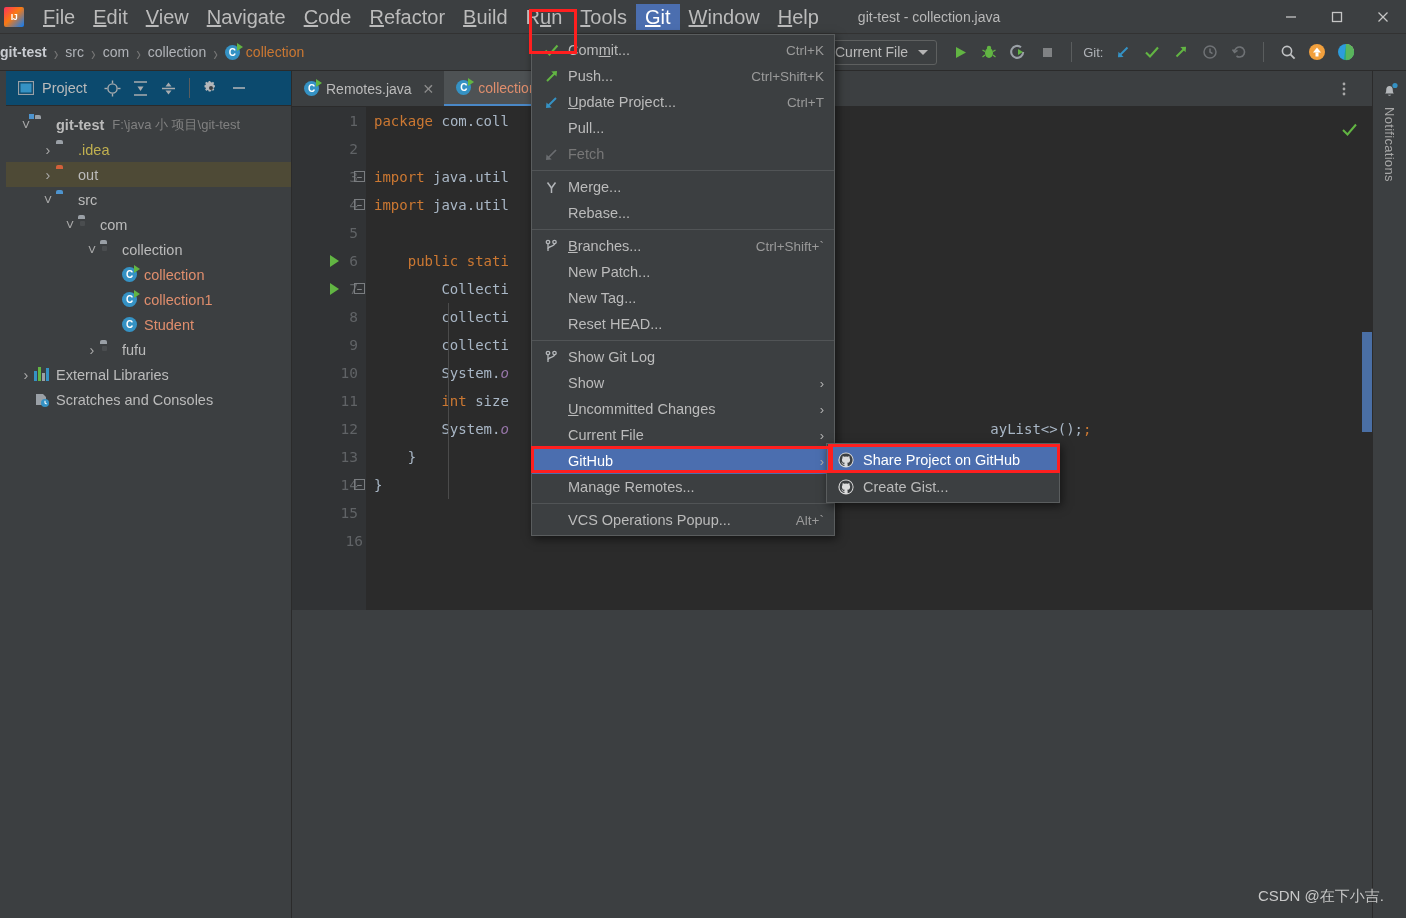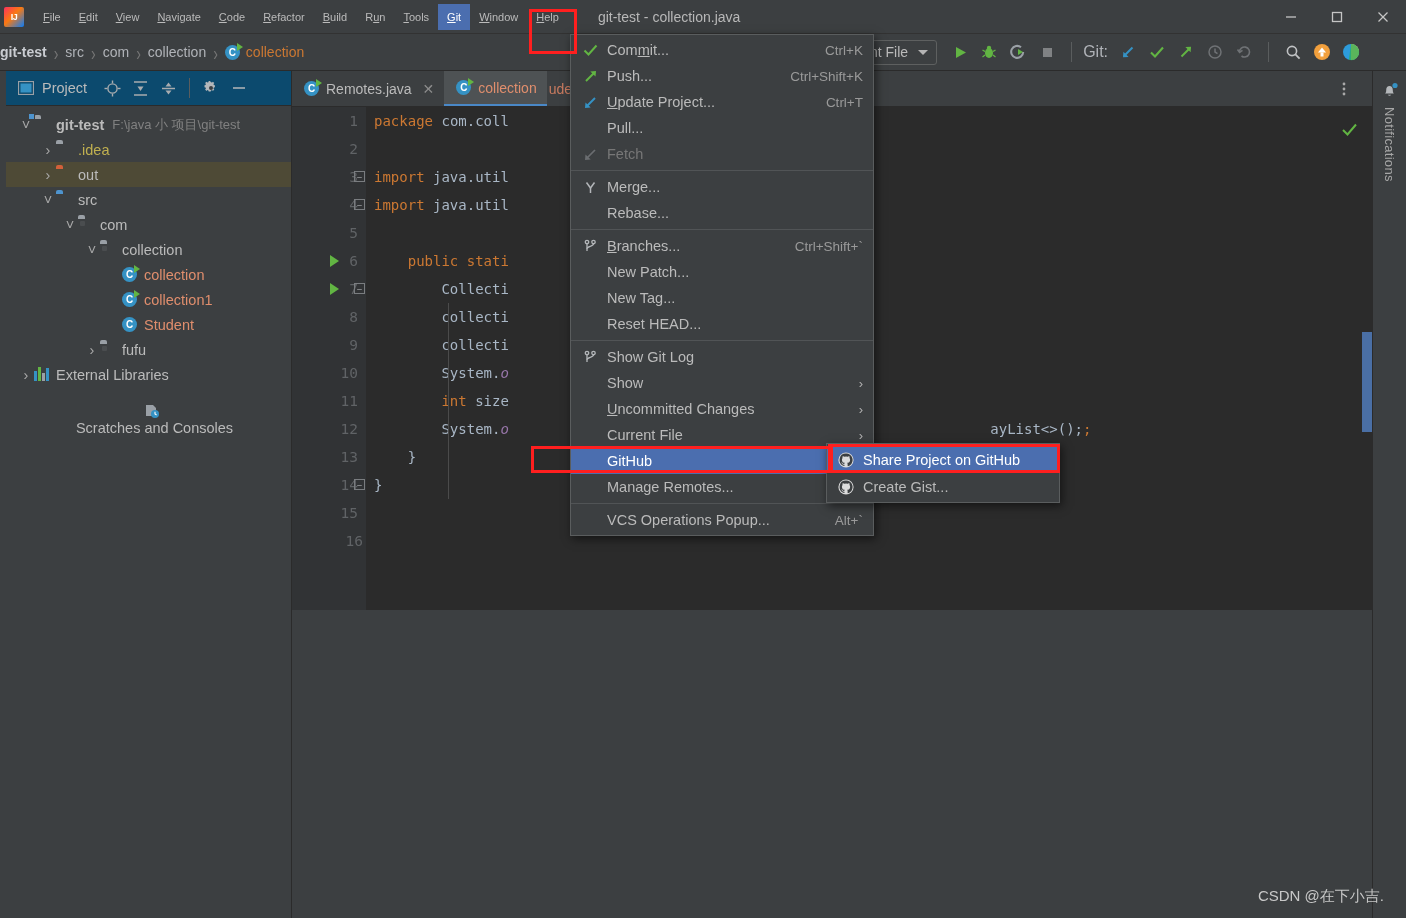--- a/index.html
+++ b/index.html
@@ -23,21 +23,21 @@
     background: linear-gradient(135deg,#fe315d 0%,#f97a12 45%,#087cfa 100%);
     border-radius: 2px; position: relative; flex: 0 0 auto;
   }
   .ij-logo::after {
     content: "IJ"; position: absolute; inset: 0; color: #fff;
     font-size: 9px; font-weight: bold; display: flex;
     align-items: center; justify-content: center; letter-spacing: -0.5px;
   }
   .menubar { display: flex; align-items: center; height: 34px; }
   .menu-item {
-    padding: 4px 9px; font-size: 11px; color: #bbbbbb; cursor: default;
+    padding: 4px 9px; font-size: 20px; color: #bbbbbb; cursor: default;
     line-height: 18px; white-space: nowrap;
   }
   .menu-item u { text-decoration: underline; }
   .menu-item.active { background: #4b6eaf; color: #ffffff; }
   .win-title {
     margin-left: 30px; font-size: 14px; color: #b8b8b8; white-space: nowrap;
   }
   .win-ctrls {
     position: absolute; right: 0; top: 0; height: 34px;
     display: flex; align-items: center;
@@ -79,21 +79,21 @@
     width: 0; height: 0; border-left: 5px solid transparent;
     border-right: 5px solid transparent; border-top: 5px solid #b4b4b4;
     margin-left: 10px;
   }
   .tb-icons { display: flex; align-items: center; gap: 3px; margin-left: 10px; }
   .tb-ic {
     width: 26px; height: 26px; display: flex; align-items: center;
     justify-content: center;
   }
   .vsep { width: 1px; height: 20px; background: #5a5d5e; margin: 0 8px; }
-  .git-label { font-size: 16px; color: #b0b3b8; margin-right: 4px; }
+  .git-label { font-size: 13px; color: #b0b3b8; margin-right: 4px; }
 
   
   .left-stripe {
     position: absolute; left: 0; top: 71px; width: 6px; height: 847px;
     background: #3c3f41;
   }
 
   
   .project-panel {
     position: absolute; left: 6px; top: 71px; width: 286px; height: 847px;
@@ -234,21 +234,20 @@
     writing-mode: vertical-rl; font-size: 13px; color: #a7a7a7;
     margin-top: 8px; letter-spacing: 0.3px;
   }
 
   
   .dropdown {
     position: absolute; left: 531px; top: 34px; width: 304px;
     background: #3c3f41; border: 1px solid #5a5d5e;
     box-shadow: 2px 3px 9px rgba(0,0,0,0.55); z-index: 50;
     padding: 2px 0;
-    margin-left: 39px;
   }
   .mrow {
     height: 26px; display: flex; align-items: center; position: relative;
     font-size: 14.5px; color: #bbbbbb; padding-left: 8px; padding-right: 10px;
     white-space: nowrap;
   }
   .mrow.disabled { color: #777777; }
   .mrow.hl { background: #4b6eaf; color: #ffffff; }
   .mrow .mic {
     width: 22px; height: 18px; display: flex; align-items: center;
@@ -551,21 +550,21 @@
           <span class="libs-ic">
               <i style="height:10px;background:#3592c4;"></i>
               <i style="height:14px;background:#62b543;"></i>
               <i style="height:8px;background:#9aa0a6;"></i>
               <i style="height:13px;background:#3592c4;"></i>
             </span>
         </span>
         <span class="t-grey">External Libraries</span>
       </div>
 
-      <div class="tree-row" style="padding-left:12px;flex-direction:column;">
+      <div class="tree-row" style="padding-left:12px;">
         <span class="arrow spacer">›</span>
         <span class="nodeicon">
           <svg width="16" height="15" viewBox="0 0 16 15">
               <path d="M2 2 L9 2 L12 5 L12 13 L2 13 Z" fill="#9aa0a6"></path>
               <circle cx="11" cy="11" r="4" fill="#3592c4"></circle>
               <polyline points="11,8.8 11,11 12.6,11.9" stroke="#fff" stroke-width="1.1" fill="none"></polyline>
             </svg>
         </span>
         <span class="t-grey">Scratches and Consoles</span>
       </div>

